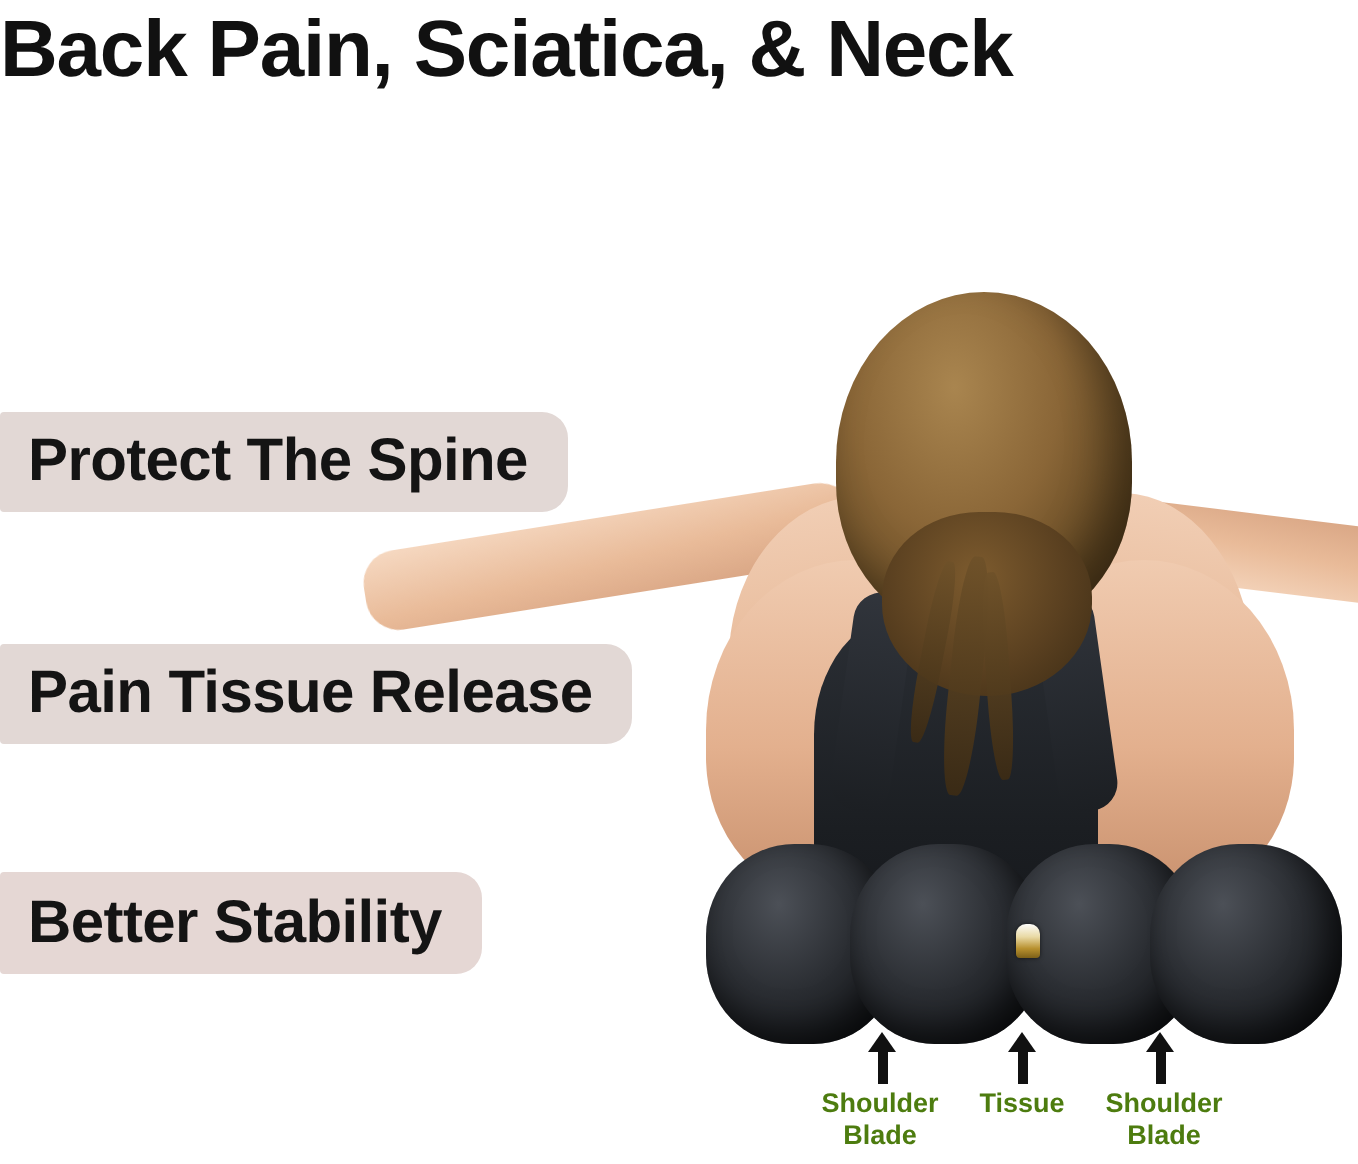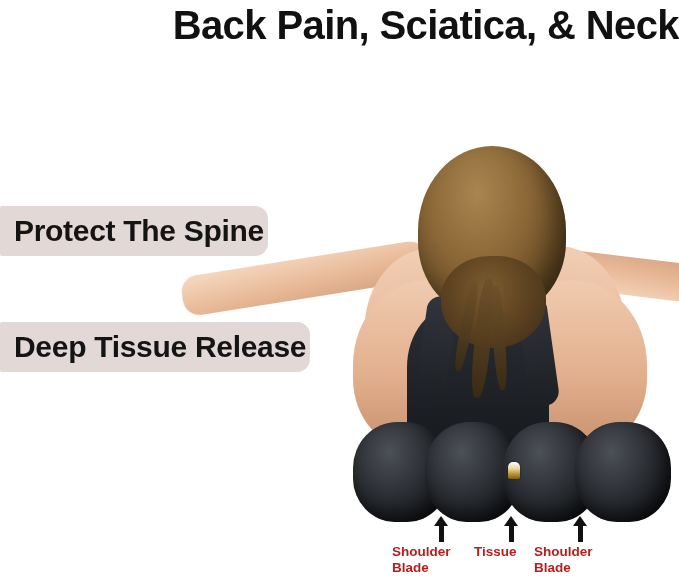--- a/index.html
+++ b/index.html
@@ -8,33 +8,33 @@
     background:#ffffff;
     font-family:"Liberation Sans", sans-serif;
     overflow:hidden;
     position:relative;
   }
   .canvas{position:relative;width:679px;height:582px;background:#fff;overflow:hidden;}
 
   
   .title{
     position:absolute;left:0;top:2px;width:679px;
-    text-align:right;
+    text-align:left;
     font-size:40px;line-height:47px;
     font-weight:700;
     letter-spacing:-0.6px;
     color:#111111;
   }
   .title .ln{display:block;}
 
   
   .pill{
     position:absolute;left:0;
     display:flex;align-items:center;
-    padding-left:14px;padding-right:4px;
+    padding-left:14px;padding-right:20px;
     border-top-right-radius:13px;
     border-bottom-right-radius:13px;
     border-top-left-radius:2px;
     border-bottom-left-radius:2px;
     font-size:30px;font-weight:700;
     letter-spacing:-0.3px;
     color:#141414;
     white-space:nowrap;
     box-sizing:border-box;
   }
@@ -153,24 +153,24 @@
     position:absolute;left:5px;top:8px;width:5px;height:18px;background:#111;
   }
   .arrow .head{
     position:absolute;left:0;top:0;width:0;height:0;
     border-left:7px solid transparent;
     border-right:7px solid transparent;
     border-bottom:10px solid #111;
   }
   .caption{
     position:absolute;
-    text-align:left;
+    text-align:center;
     font-size:13.5px;line-height:16px;
     font-weight:700;
-    color:#b91c1c;
+    color:#4d7c0f;
   }
   .caption .ln{display:block;}
 </style>
 </head>
 <body>
 
 <div class="canvas">
 
   <div class="title">
     <span class="ln">Back Pain, Sciatica, &amp; Neck</span>
@@ -199,21 +199,24 @@
     <div class="lobe lobe-2"></div>
     <div class="lobe lobe-3"></div>
     <div class="lobe lobe-4"></div>
     <div class="roller-badge"></div>
   </div>
 
   <div class="pill" id="pill-0">
     <span>Protect The Spine</span>
   </div>
   <div class="pill" id="pill-1">
-    <span>Deep Tissue Release</span>
+    <span>Pain Tissue Release</span>
+  </div>
+  <div class="pill" id="pill-2">
+    <span>Better Stability</span>
   </div>
 
   <div class="arrow" style="left:434px;top:516px;">
     <div class="head"></div>
       <div class="shaft"></div>
   </div>
   <div class="arrow" style="left:504px;top:516px;">
     <div class="head"></div>
       <div class="shaft"></div>
   </div>

